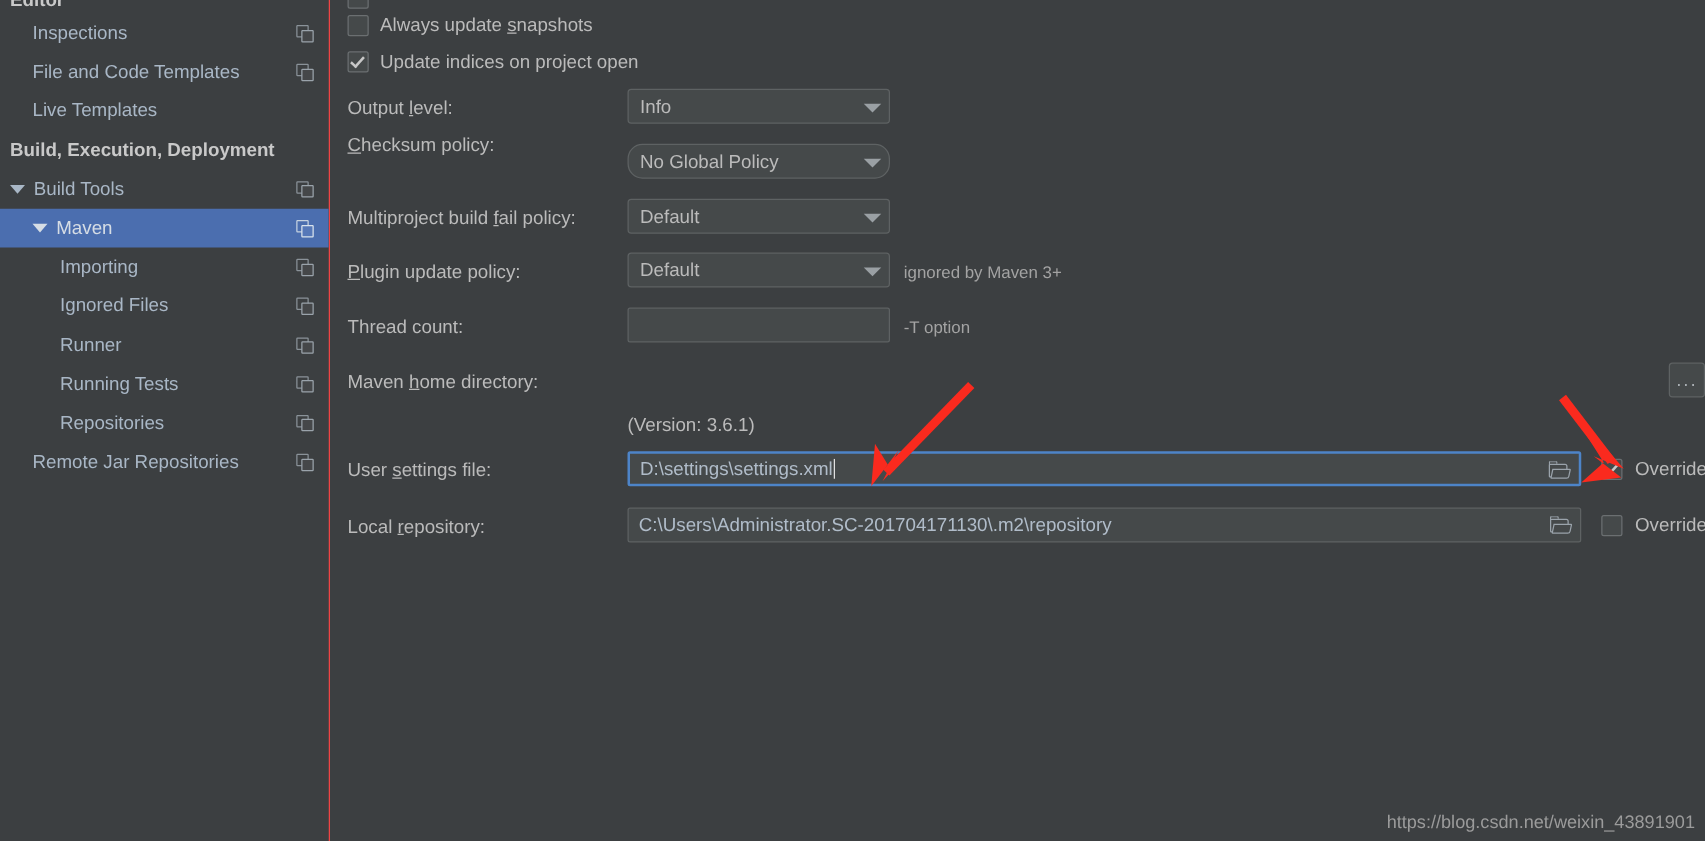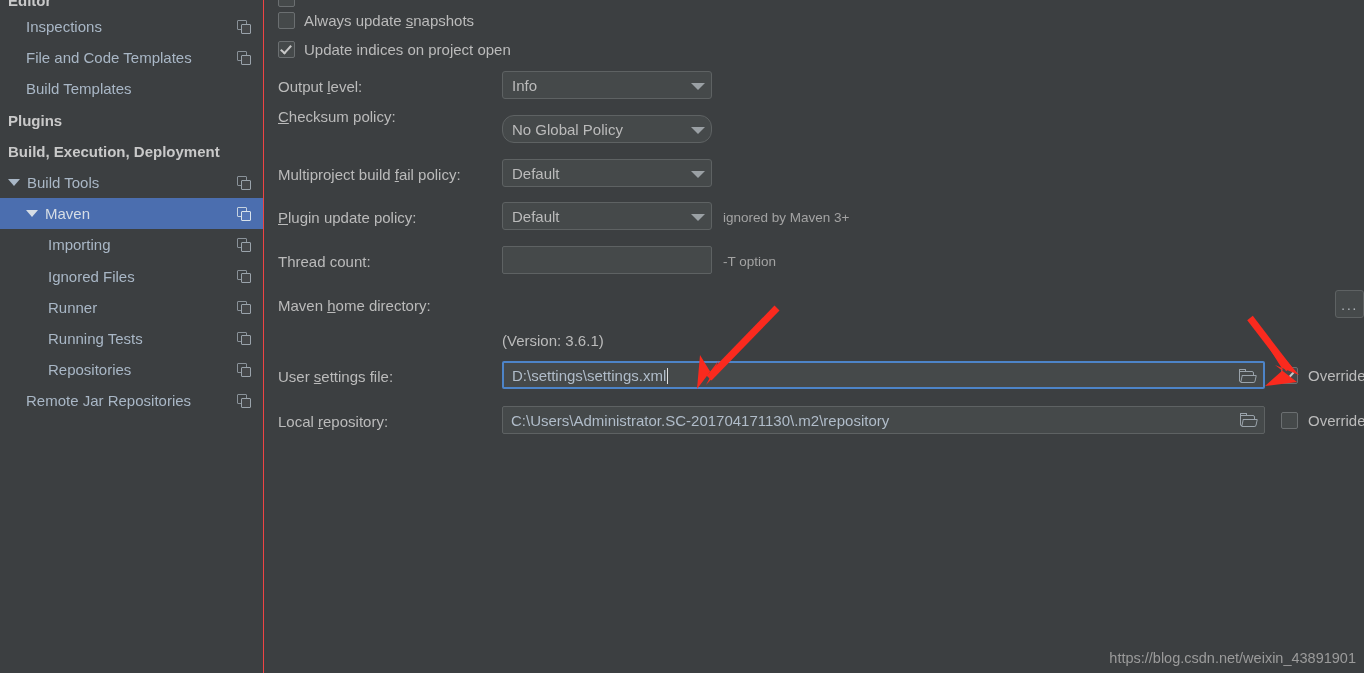--- a/index.html
+++ b/index.html
@@ -323,25 +323,21 @@
       <div class="tree-row">
         <span style="display: inline-block; width: 26px; flex: 0 0 auto;"></span>
         <span class="tree-label">File and Code Templates</span>
         <span class="copy-icon">
           <span class="r1"></span>
           <span class="r2"></span>
         </span>
       </div>
       <div class="tree-row">
         <span style="display: inline-block; width: 26px; flex: 0 0 auto;"></span>
-        <span class="tree-label">Build Templates</span>
-      </div>
-      <div class="tree-row bold">
-        <span style="display: inline-block; width: 8px; flex: 0 0 auto;"></span>
-        <span class="tree-label">Plugins</span>
+        <span class="tree-label">Live Templates</span>
       </div>
       <div class="tree-row bold">
         <span style="display: inline-block; width: 8px; flex: 0 0 auto;"></span>
         <span class="tree-label">Build, Execution, Deployment</span>
       </div>
       <div class="tree-row">
         <span style="display: inline-block; width: 8px; flex: 0 0 auto;"></span>
         <span class="arrow-toggle"></span>
         <span class="tree-label">Build Tools</span>
         <span class="copy-icon">

